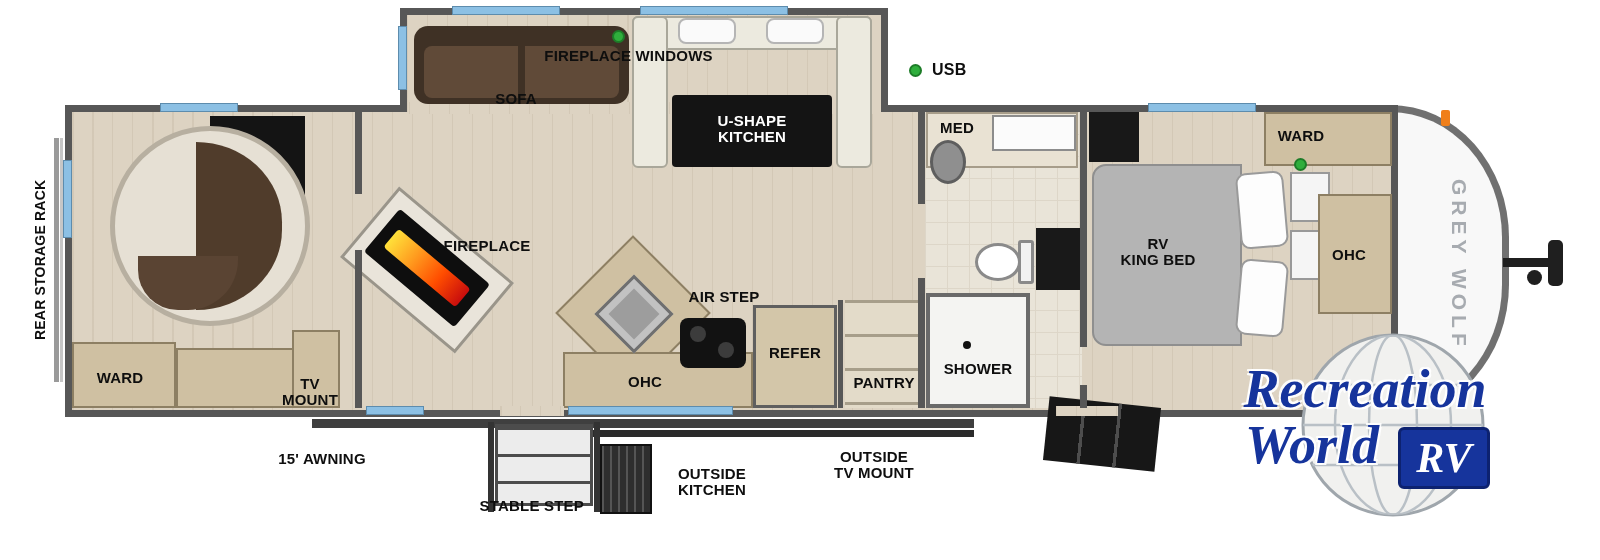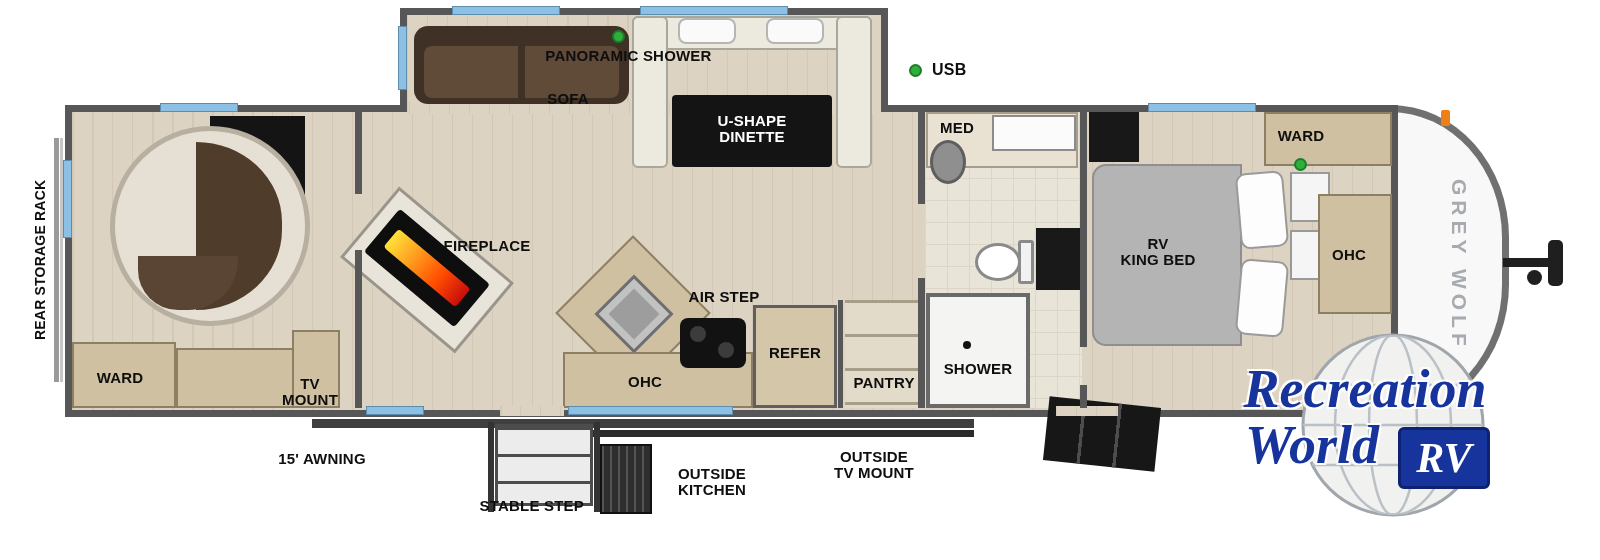--- a/index.html
+++ b/index.html
@@ -135,24 +135,24 @@
   <div class="abs" style="left:488px;top:422px;width:6px;height:90px;background:#333;"></div>
   <div class="abs" style="left:594px;top:422px;width:6px;height:90px;background:#333;"></div>
   <div class="abs" style="left:600px;top:444px;width:52px;height:70px;background:#2e2e2e;border:2px solid #111;box-sizing:border-box;
               background-image:repeating-linear-gradient(90deg,#555 0 2px,transparent 2px 8px);"></div>
 
   <div class="dot" style="left:612px;top:30px;"></div>
   <div class="dot" style="left:909px;top:64px;"></div>
   <div class="dot" style="left:1294px;top:158px;"></div>
 
   <div class="vtext lbl" style="left:33px;top:148px;height:224px;font-size:14px;transform:rotate(180deg);">REAR STORAGE RACK</div>
-  <div class="lbl" style="left:531px;top:48px;width:195px;">PANORAMIC SHOWER</div>
-  <div class="lbl" style="left:528px;top:91px;width:80px;">SOFA</div>
+  <div class="lbl" style="left:531px;top:48px;width:195px;">FIREPLACE WINDOWS</div>
+  <div class="lbl" style="left:476px;top:91px;width:80px;">SOFA</div>
   <div class="lbl white" style="left:677px;top:113px;width:150px;">U-SHAPE
-DINETTE</div>
+KITCHEN</div>
   <div class="lbl" style="left:932px;top:62px;width:60px;text-align:left;font-size:16px;">USB</div>
   <div class="lbl" style="left:932px;top:120px;width:50px;">MED</div>
   <div class="lbl" style="left:1256px;top:128px;width:90px;">WARD</div>
   <div class="lbl" style="left:1098px;top:236px;width:120px;">RV
 KING BED</div>
   <div class="lbl" style="left:1316px;top:247px;width:66px;">OHC</div>
   <div class="lbl" style="left:432px;top:238px;width:110px;">FIREPLACE</div>
   <div class="lbl" style="left:664px;top:289px;width:120px;">AIR STEP</div>
   <div class="lbl" style="left:600px;top:374px;width:90px;">OHC</div>
   <div class="lbl" style="left:745px;top:345px;width:100px;">REFER</div>

